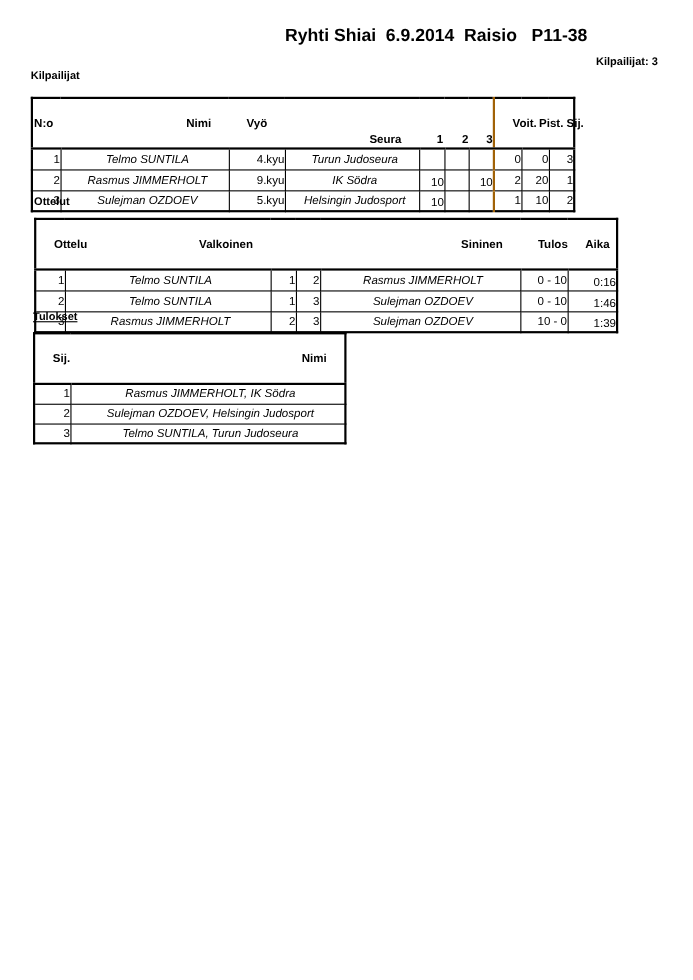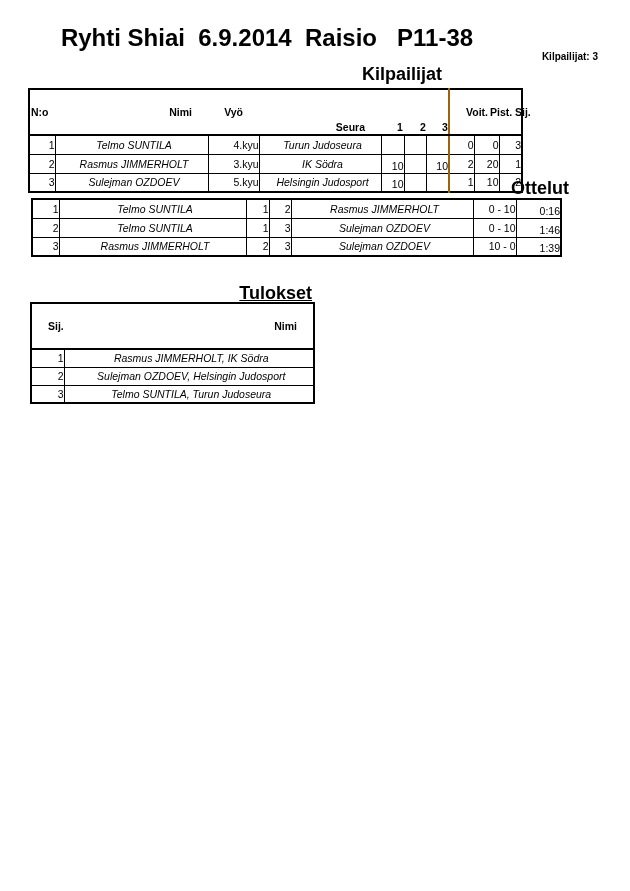--- a/index.html
+++ b/index.html
@@ -13,38 +13,38 @@
     height: 891px;
     font-family: "Liberation Sans", sans-serif;
     color: #000;
     overflow: hidden;
   }
   .page-title {
     position: absolute;
     top: 24px;
     left: 0;
     width: 534px;
-    text-align: center;
-    font-size: 24px;
+    text-align: right;
+    font-size: 16px;
     font-weight: bold;
     white-space: pre;
   }
   .competitor-count {
     position: absolute;
     top: 51px;
     left: 398px;
     width: 200px;
     text-align: right;
     font-size: 10px;
     font-weight: bold;
   }
   .section-heading {
     position: absolute;
-    text-align: right;
-    font-size: 18px;
+    text-align: left;
+    font-size: 10px;
     font-weight: bold;
     white-space: nowrap;
   }
   #head-competitors { top: 64px;  left: 28px; width: 414px; }
   #head-matches     { top: 178px; left: 31px; width: 538px; }
   #head-results     { top: 283px; left: 30px; width: 282px; text-decoration: underline; }
 
   table {
     position: absolute;
     border-collapse: collapse;
@@ -128,21 +128,21 @@
     <td class="c"></td>
     <td class="c"></td>
     <td class="c"></td>
     <td class="c thickL">0</td>
     <td class="c">0</td>
     <td class="c">3</td>
   </tr>
   <tr class="row">
     <td class="c">2</td>
     <td class="l">Rasmus JIMMERHOLT</td>
-    <td class="c">3.kyu</td>
+    <td class="c">9.kyu</td>
     <td class="l">IK Södra</td>
     <td class="c low">10</td>
     <td class="c"></td>
     <td class="c low">10</td>
     <td class="c thickL">2</td>
     <td class="c">20</td>
     <td class="c">1</td>
   </tr>
   <tr class="row">
     <td class="c">3</td>
@@ -165,20 +165,29 @@
   <colgroup>
     <col style="width:27px">
       <col style="width:187px">
       <col style="width:23px">
       <col style="width:22px">
     <col style="width:182px">
       <col style="width:43px">
       <col style="width:45px">
   </colgroup>
   <tbody>
+      <tr class="hdr">
+    <th class="c">Ottelu</th>
+    <th class="c">Valkoinen</th>
+    <th class="c"></th>
+    <th class="c"></th>
+    <th class="c">Sininen</th>
+    <th class="c">Tulos</th>
+    <th class="c">Aika</th>
+  </tr>
   <tr class="row">
     <td class="c">1</td>
     <td class="l">Telmo SUNTILA</td>
     <td class="c">1</td>
     <td class="c">2</td>
     <td class="l">Rasmus JIMMERHOLT</td>
     <td class="c">0 - 10</td>
     <td class="c low">0:16</td>
   </tr>
   <tr class="row">

